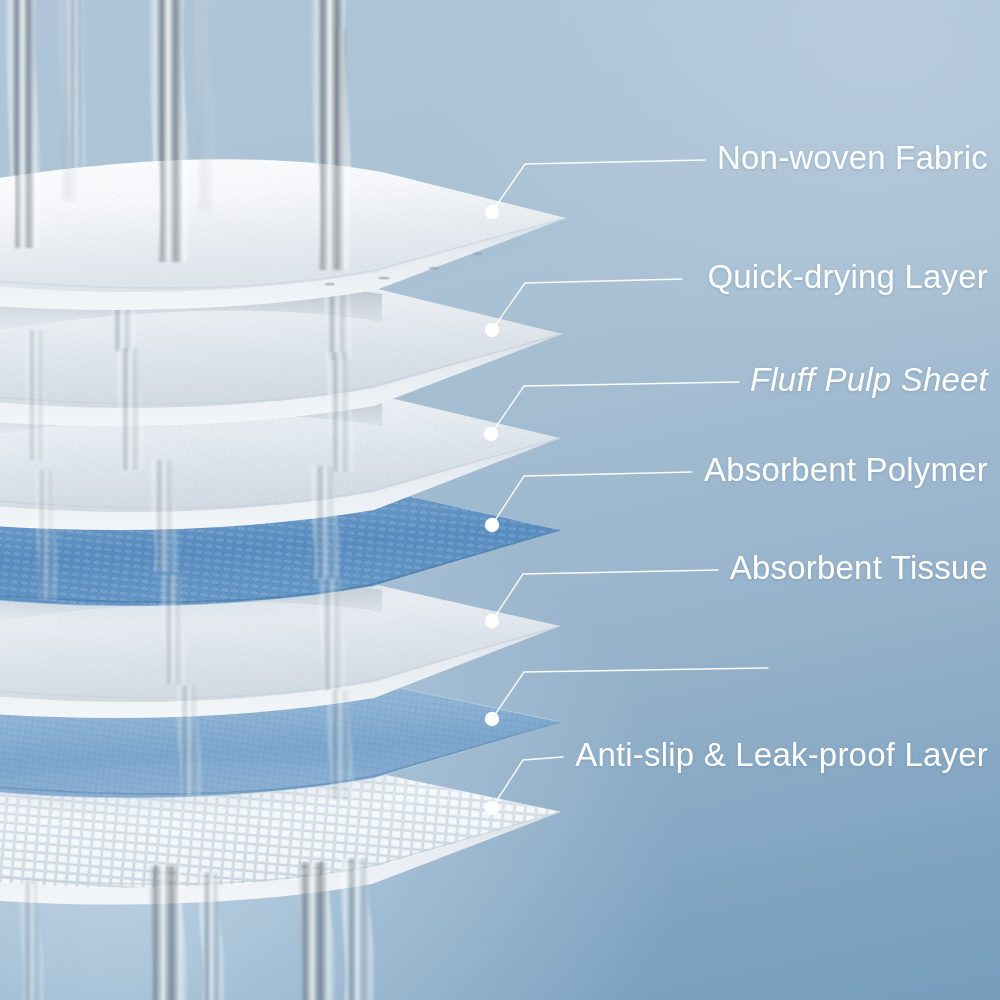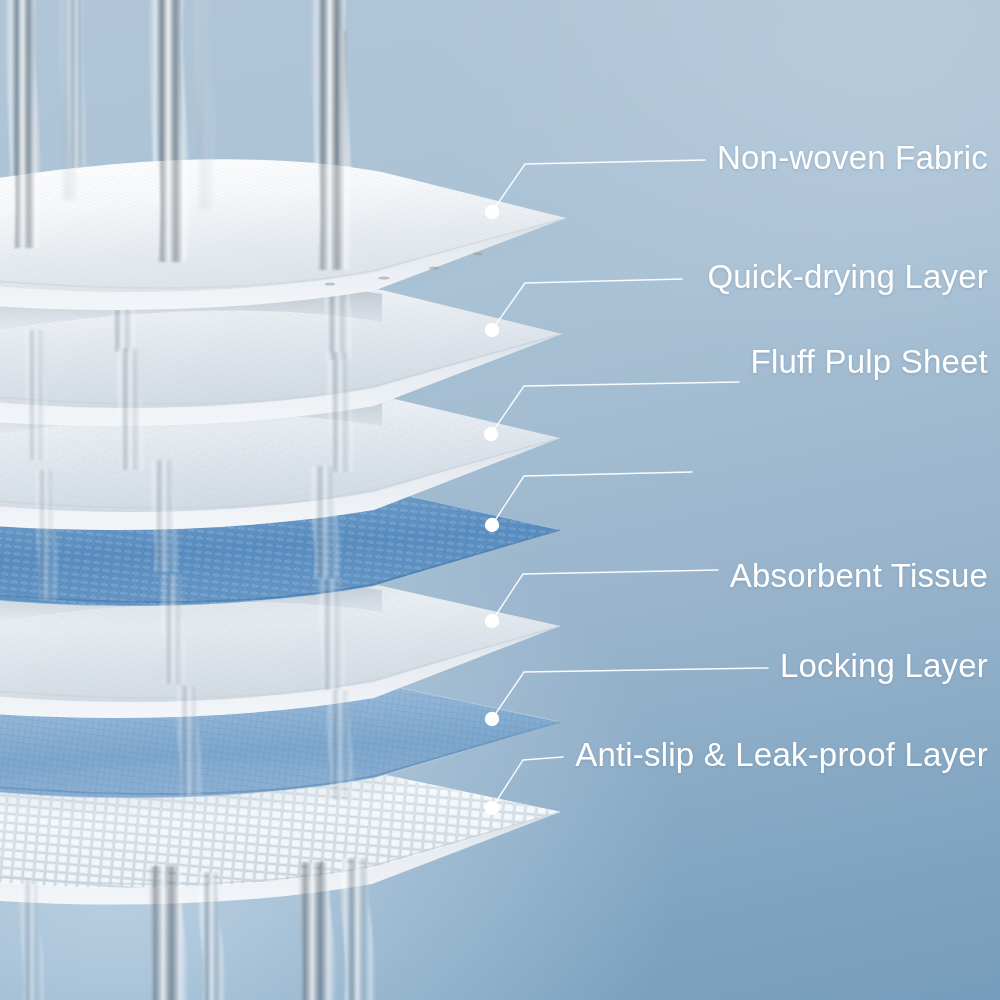--- a/index.html
+++ b/index.html
@@ -273,27 +273,27 @@
     <g></g>
   </svg>
 
   <div id="labels">
     <div class="lbl" style="right:12px; top:140px;">
       <span class="lbl-inner">Non-woven Fabric</span>
     </div>
     <div class="lbl" style="right:12px; top:259px;">
       <span class="lbl-inner">Quick-drying Layer</span>
     </div>
-    <div class="lbl" style="right:12px; top:344px;">
+    <div class="lbl" style="right:12px; top:362px;font-style:italic;">
       <span class="lbl-inner">Fluff Pulp Sheet</span>
     </div>
-    <div class="lbl" style="right:12px; top:550px;margin-top:8px;">
+    <div class="lbl" style="right:12px; top:452px;">
+      <span class="lbl-inner">Absorbent Polymer</span>
+    </div>
+    <div class="lbl" style="right:12px; top:550px;">
       <span class="lbl-inner">Absorbent Tissue</span>
-    </div>
-    <div class="lbl" style="right:12px; top:648px;">
-      <span class="lbl-inner">Locking Layer</span>
     </div>
     <div class="lbl" style="right:12px; top:737px;text-decoration:underline;">
       <span class="lbl-inner">Anti-slip &amp; Leak-proof Layer</span>
     </div>
   </div>
 
 </div>
 
 </body></html>

